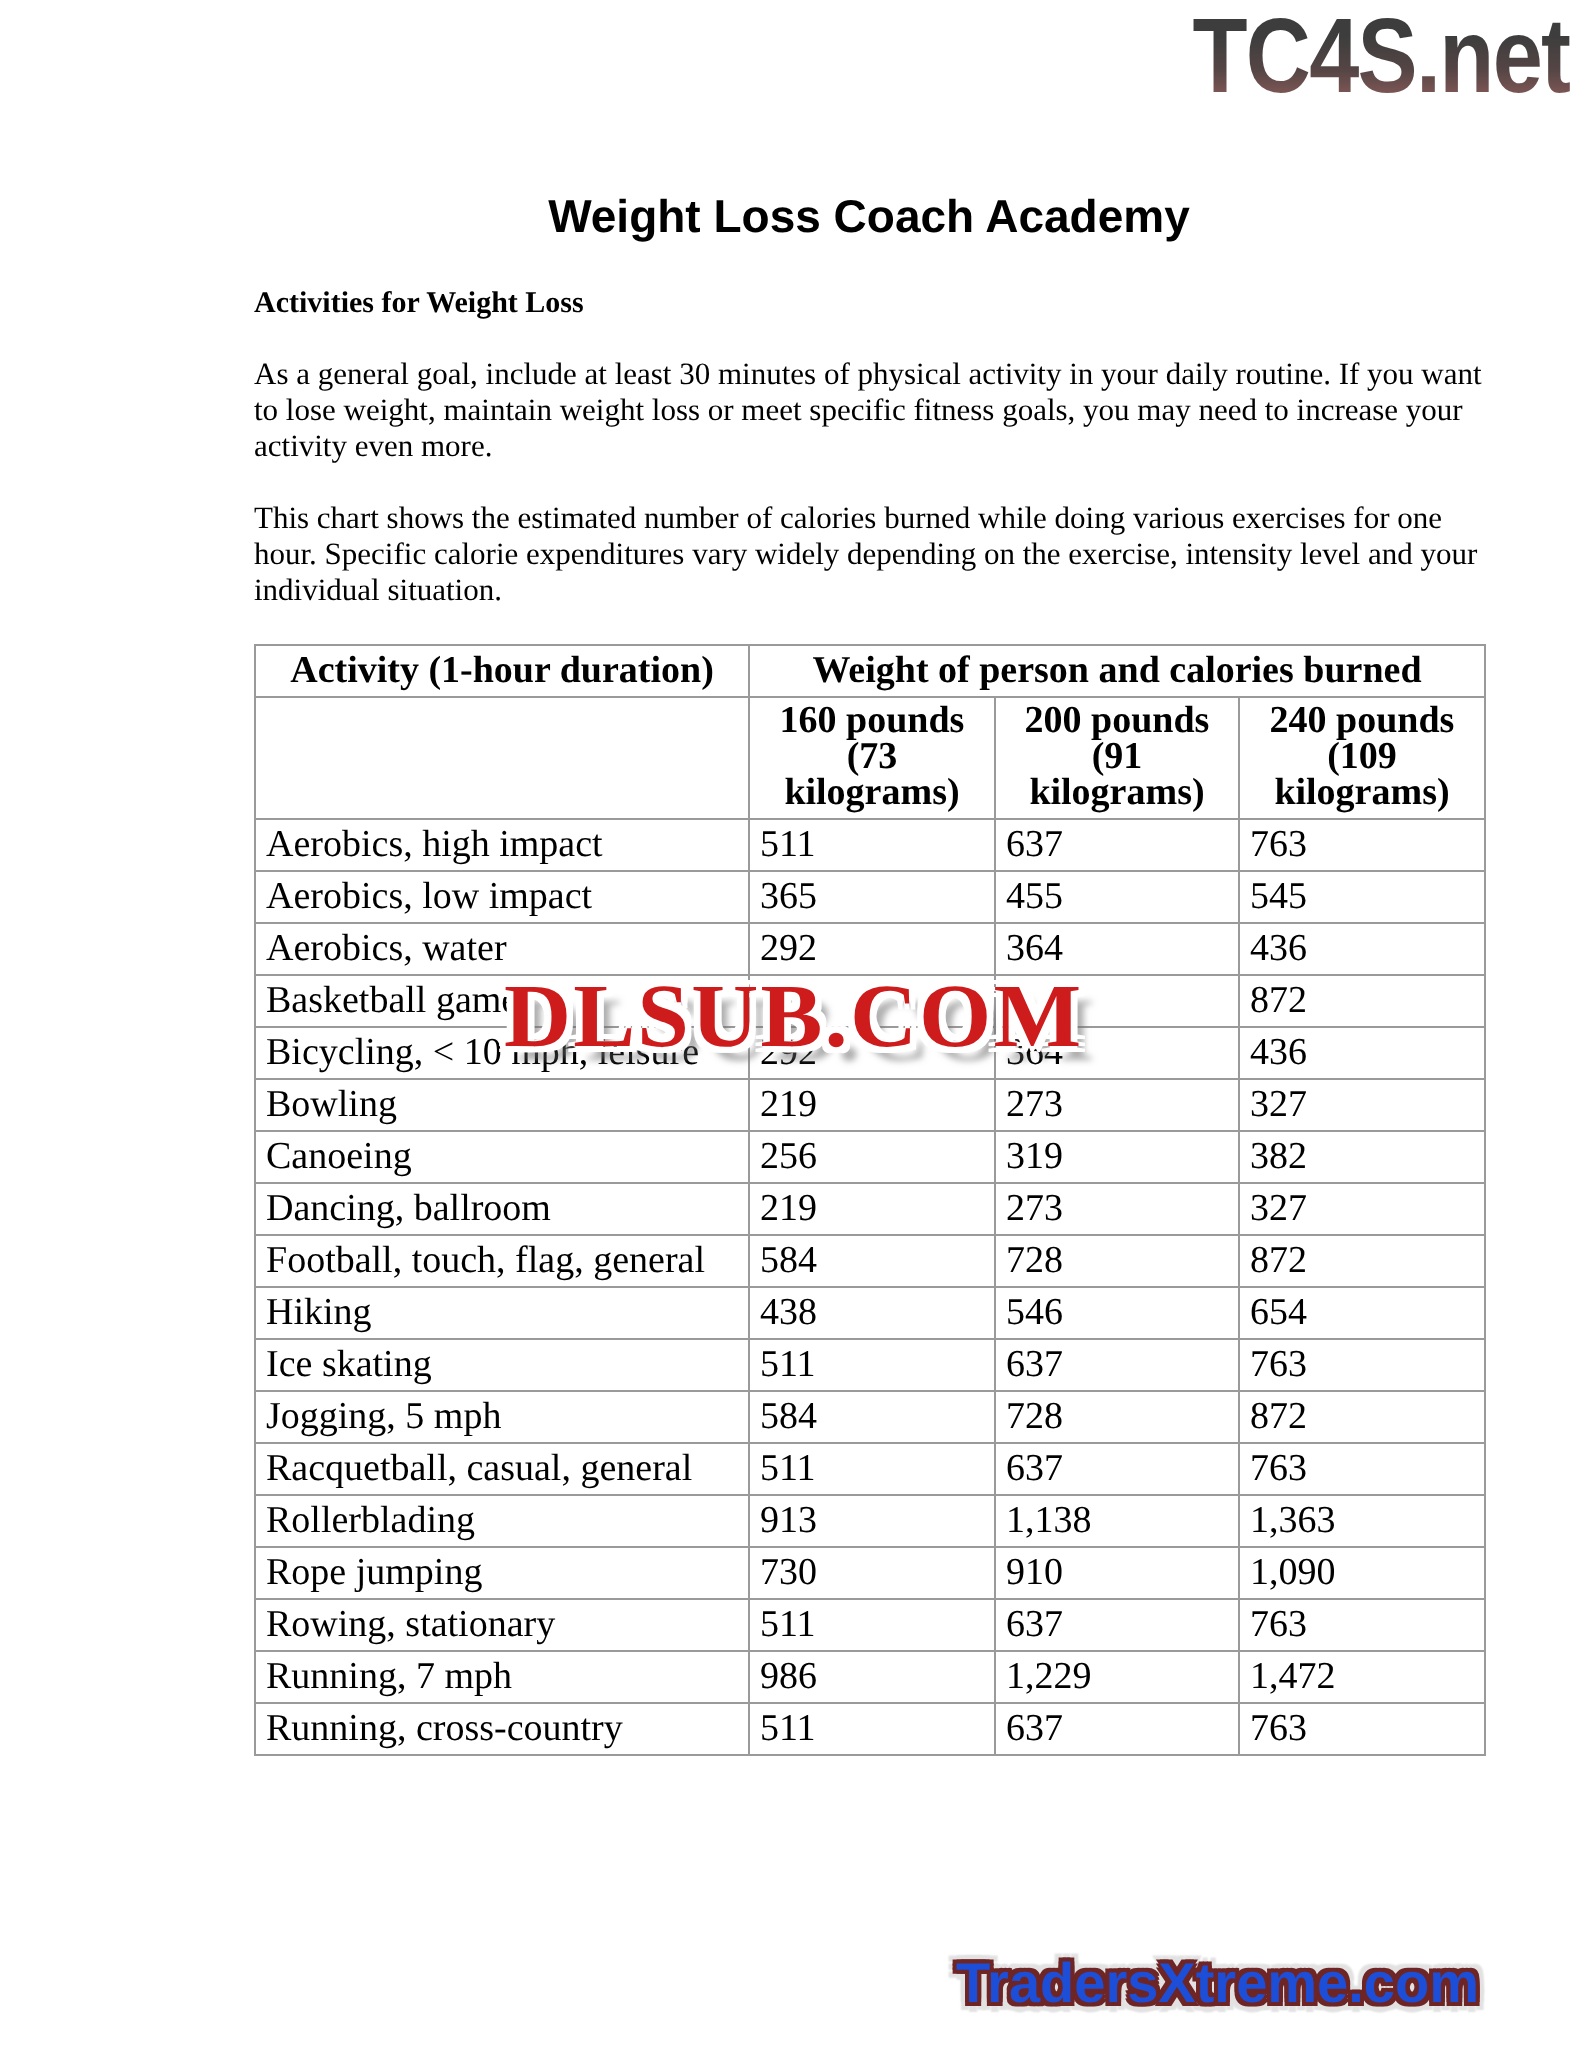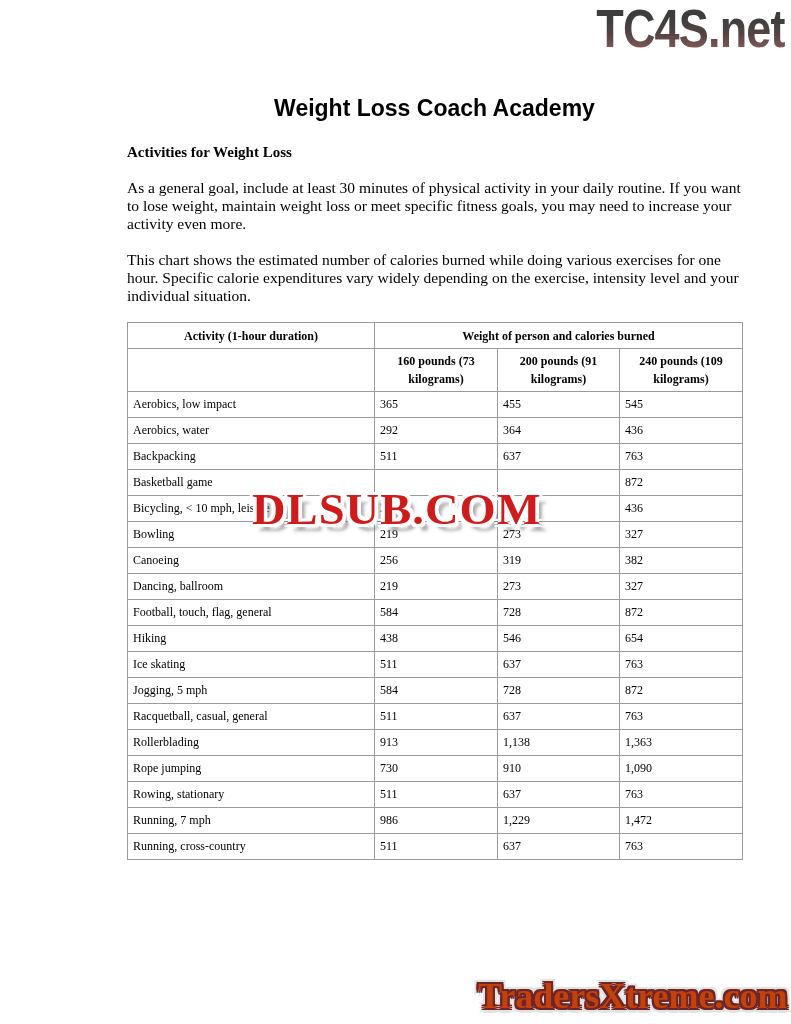--- a/index.html
+++ b/index.html
@@ -60,21 +60,21 @@
     font-size: 15.5px;
     line-height: 18px;
   }
 
   
   table.calories {
     margin-top: 17px;
     border-collapse: collapse;
     table-layout: fixed;
     width: 615px;
-    font-size: 12px;
+    font-size: 19px;
   }
   table.calories col.c0 { width: 247px; }
   table.calories col.c1 { width: 123px; }
   table.calories col.c2 { width: 122px; }
   table.calories col.c3 { width: 123px; }
   table.calories th, table.calories td {
     border: 1px solid #9a9a9a;
     padding: 2px 5px;
     vertical-align: middle;
   }
@@ -110,25 +110,25 @@
       -3px  0   0 #ffffff,  3px  0   0 #ffffff,
        0   -3px 0 #ffffff,  0    3px 0 #ffffff,
        6px  7px 3px rgba(110,110,110,0.55);
     white-space: nowrap;
   }
 
   
   .traders {
     position: absolute;
     left: 478px; top: 977px;
-    font-family: Liberation Serif, serif;
-    font-weight: bold;
-    font-size: 36px;
+    font-family: Liberation Sans, sans-serif;
+    font-weight: bold;
+    font-size: 28px;
     line-height: 1.1;
-    color: #c2410c;
+    color: #1d4ed8;
     text-shadow:
       -2px -2px 0 #6e2525,  2px -2px 0 #6e2525,
       -2px  2px 0 #6e2525,  2px  2px 0 #6e2525,
       -2px  0   0 #6e2525,  2px  0   0 #6e2525,
        0   -2px 0 #6e2525,  0    2px 0 #6e2525,
       -4px -4px 1px #e2e2e2,  4px -4px 1px #e2e2e2,
       -4px  4px 1px #e2e2e2,  4px  4px 1px #e2e2e2,
       -4px  0   1px #e2e2e2,  4px  0   1px #e2e2e2,
        0   -4px 1px #e2e2e2,  0    5px 1px #e2e2e2;
     white-space: nowrap;
@@ -163,38 +163,38 @@
       </tr>
       <tr class="hdr2">
         <th></th>
         <th>160 pounds (73 kilograms)</th>
         <th>200 pounds (91 kilograms)</th>
         <th>240 pounds (109 kilograms)</th>
       </tr>
     </thead>
     <tbody>
         <tr>
+          <td>Aerobics, high impact</td>
+          <td>511</td>
+          <td>637</td>
+          <td>763</td>
+        </tr>
+        <tr>
           <td>Aerobics, low impact</td>
           <td>365</td>
           <td>455</td>
           <td>545</td>
         </tr>
         <tr>
           <td>Aerobics, water</td>
           <td>292</td>
           <td>364</td>
           <td>436</td>
         </tr>
         <tr>
-          <td>Backpacking</td>
-          <td>511</td>
-          <td>637</td>
-          <td>763</td>
-        </tr>
-        <tr>
           <td>Basketball game</td>
           <td></td>
           <td></td>
           <td>872</td>
         </tr>
         <tr>
           <td>Bicycling, &lt; 10 mph, leisure</td>
           <td>292</td>
           <td>364</td>
           <td>436</td>

